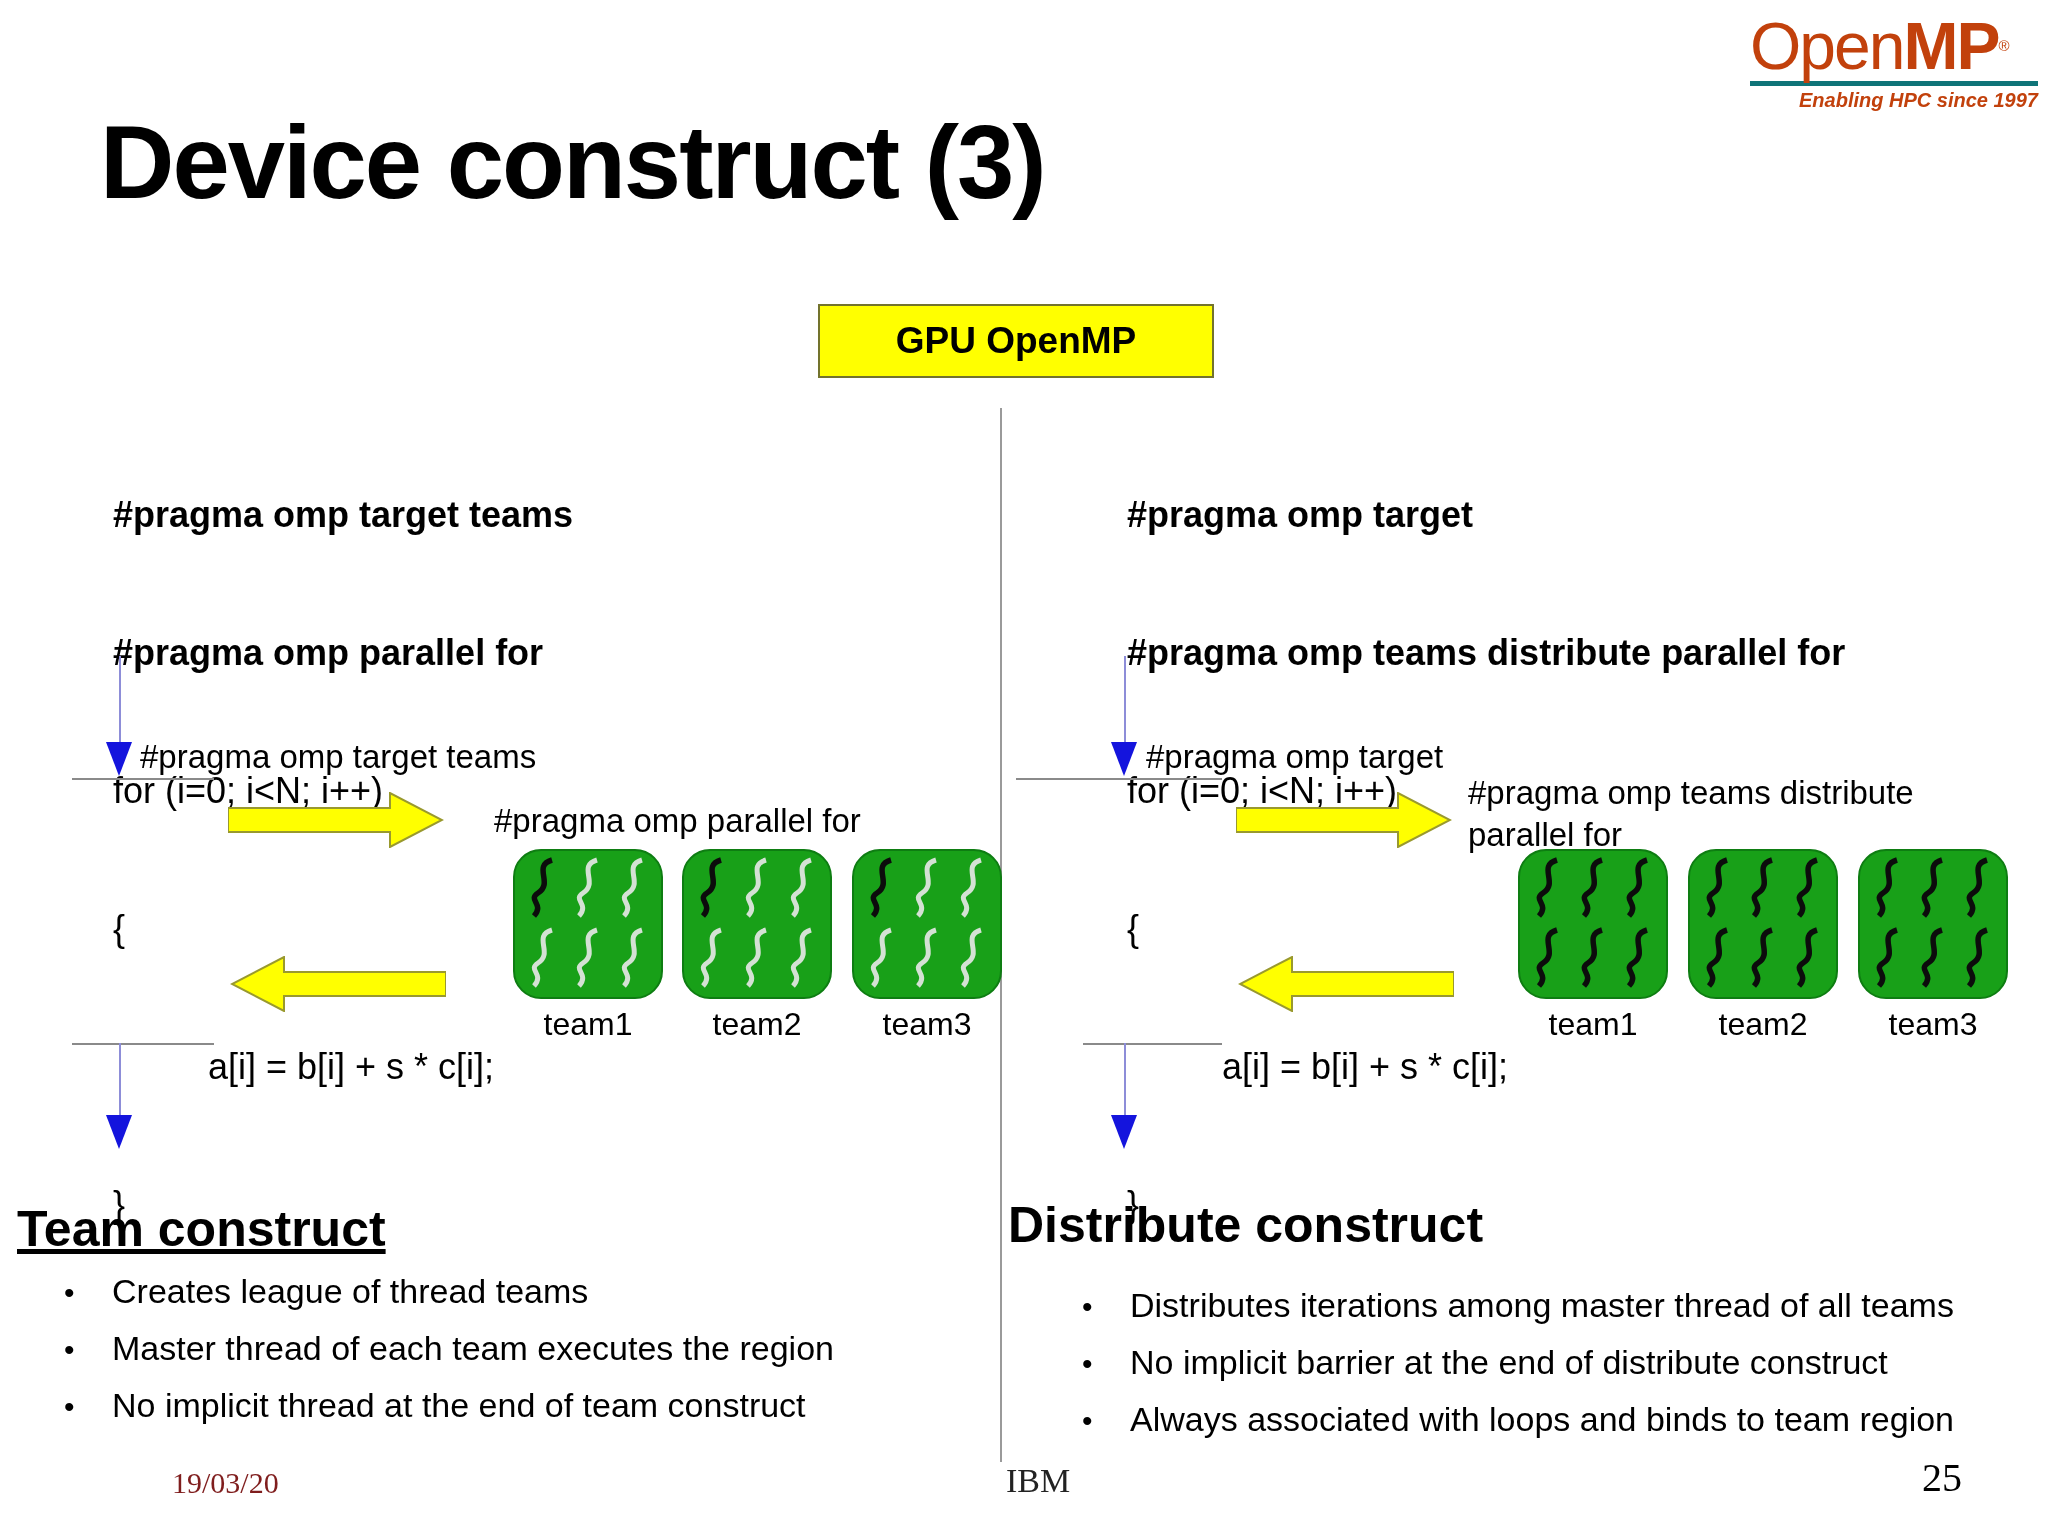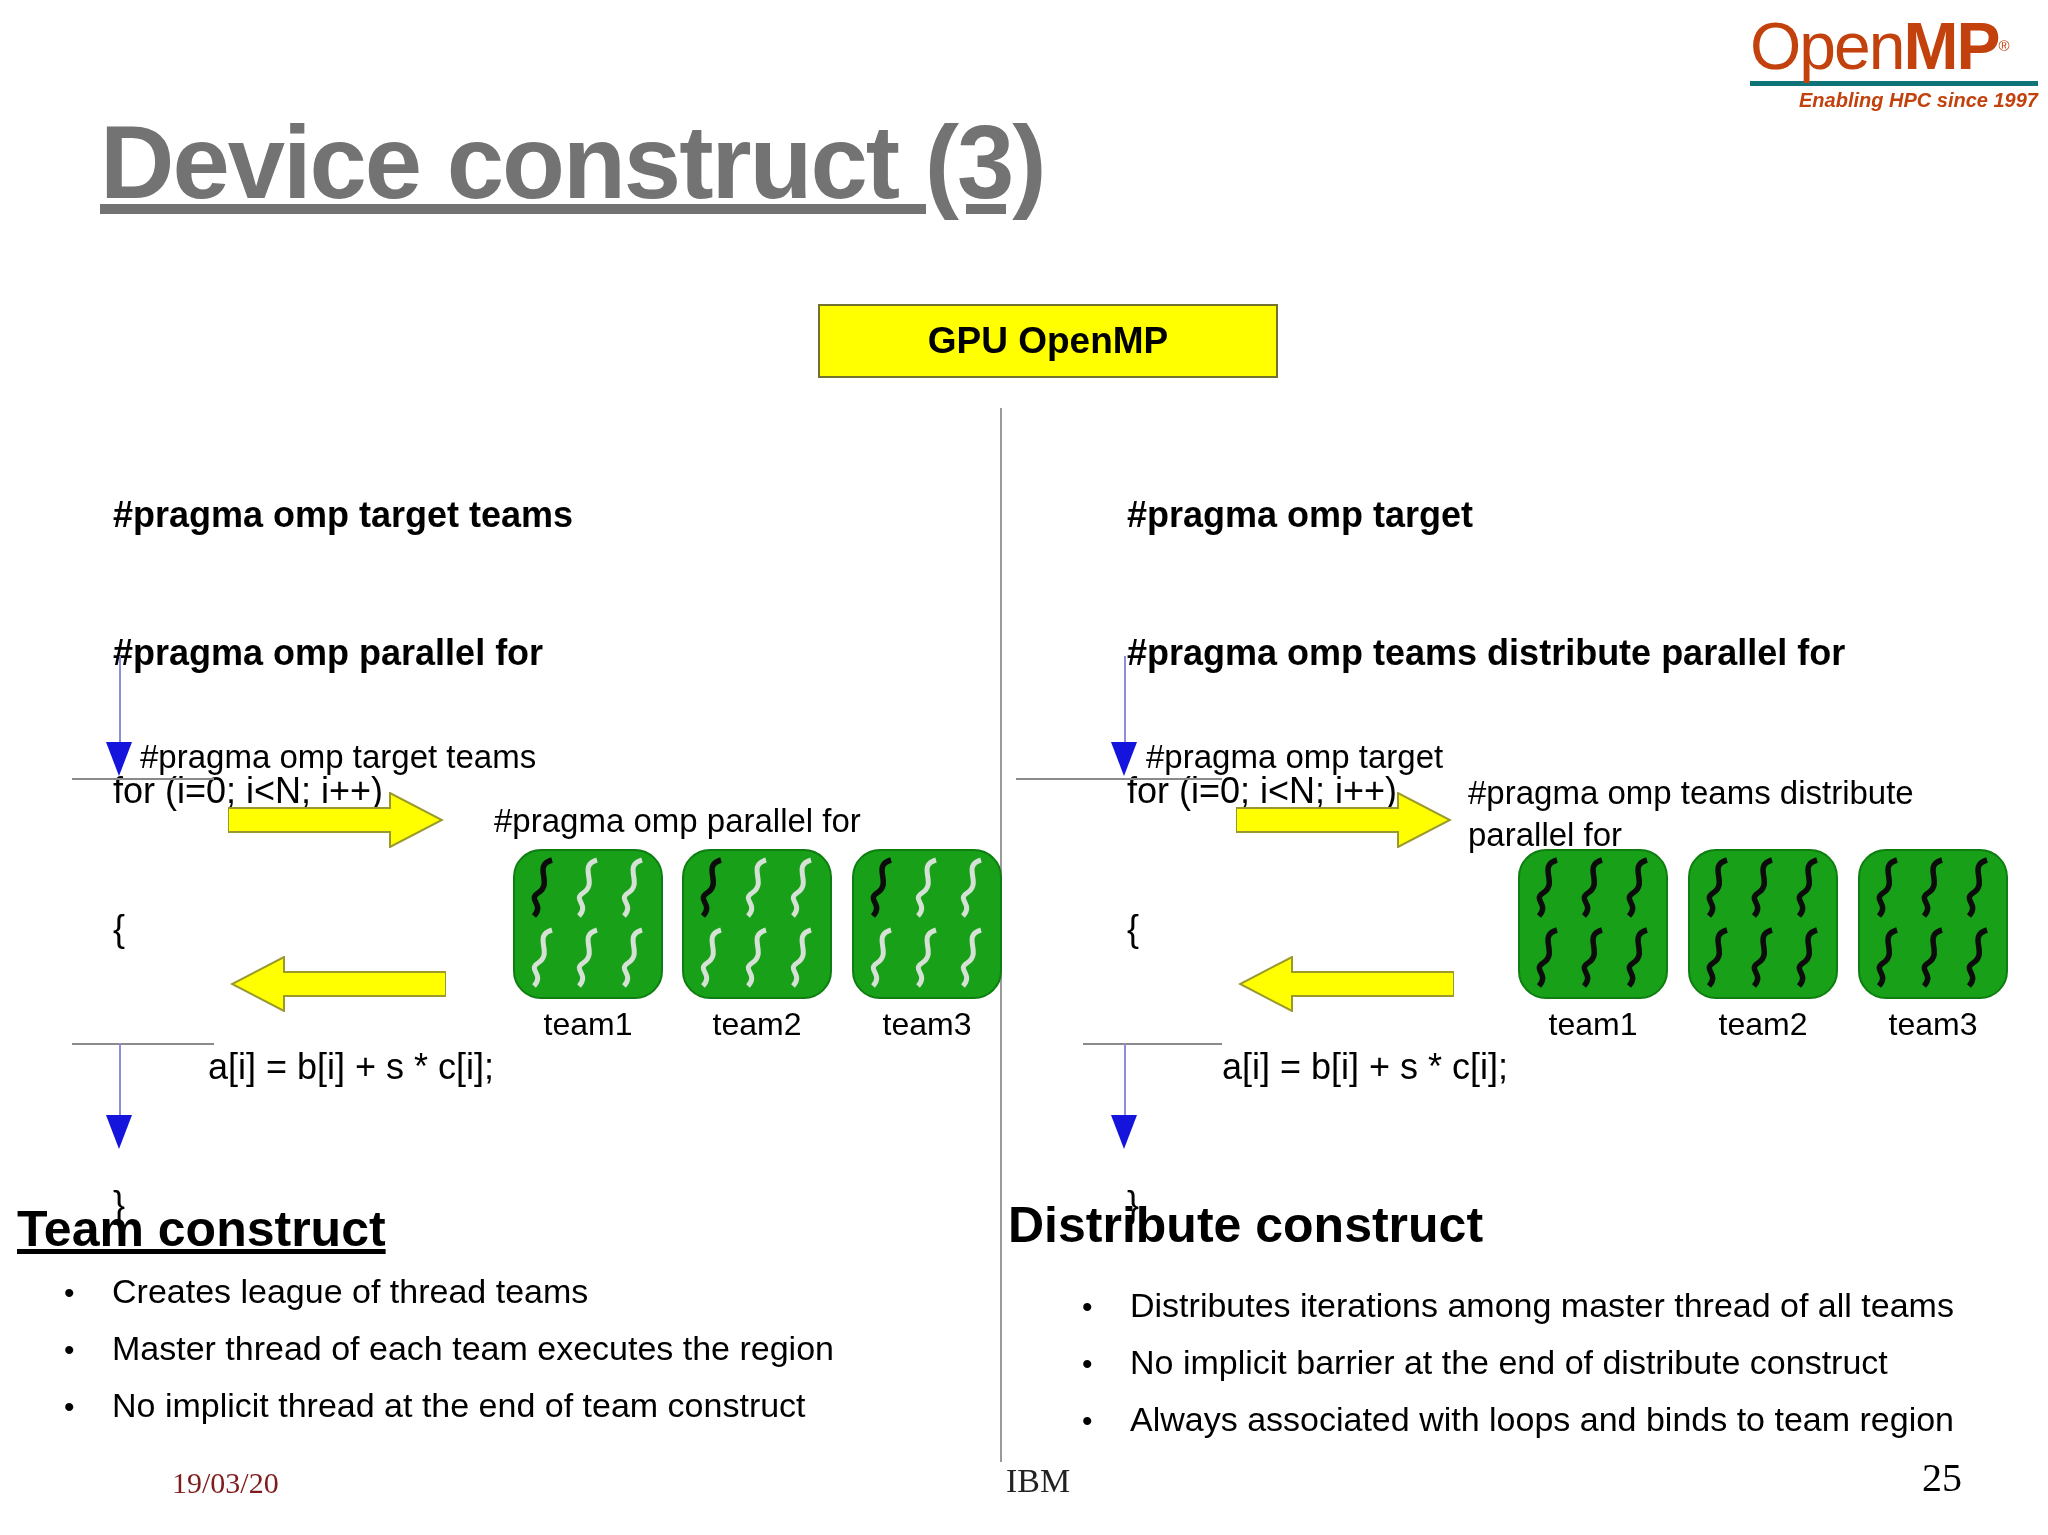--- a/index.html
+++ b/index.html
@@ -10,24 +10,24 @@
   .logo{position:absolute;left:1750px;top:14px;width:288px;color:#c2410c;}
   .logo-text{font-size:66px;line-height:64px;letter-spacing:-2px;white-space:nowrap;}
   .logo-open{font-weight:400;}
   .logo-mp{font-weight:800;}
   .logo-reg{font-size:15px;vertical-align:18px;}
   .logo-rule{height:5px;background:#0F7478;margin-top:3px;}
   .logo-tagline{font-size:20px;font-weight:700;text-align:right;margin-top:3px;font-style:italic;}
 
   
   .title{position:absolute;left:100px;top:104px;margin:0;font-size:103px;font-weight:700;
-         color:#737373;letter-spacing:-2px;white-space:nowrap;text-decoration:underline;}
-
-  
-  .badge{position:absolute;left:818px;top:304px;width:460px;height:74px;background:#FFFF00;
+         color:#000000;letter-spacing:-2px;white-space:nowrap;}
+
+  
+  .badge{position:absolute;left:818px;top:304px;width:396px;height:74px;background:#FFFF00;
          border:2px solid #73732d;box-sizing:border-box;display:flex;align-items:center;
          justify-content:center;font-size:37px;font-weight:700;}
 
   
   .code{position:absolute;top:400px;font-size:36px;line-height:46px;white-space:pre;}
   .code-left{left:113px;}
   .code-right{left:1127px;}
   .code-line.bold{font-weight:700;}
   .code-line.indent{padding-left:95px;}
 

